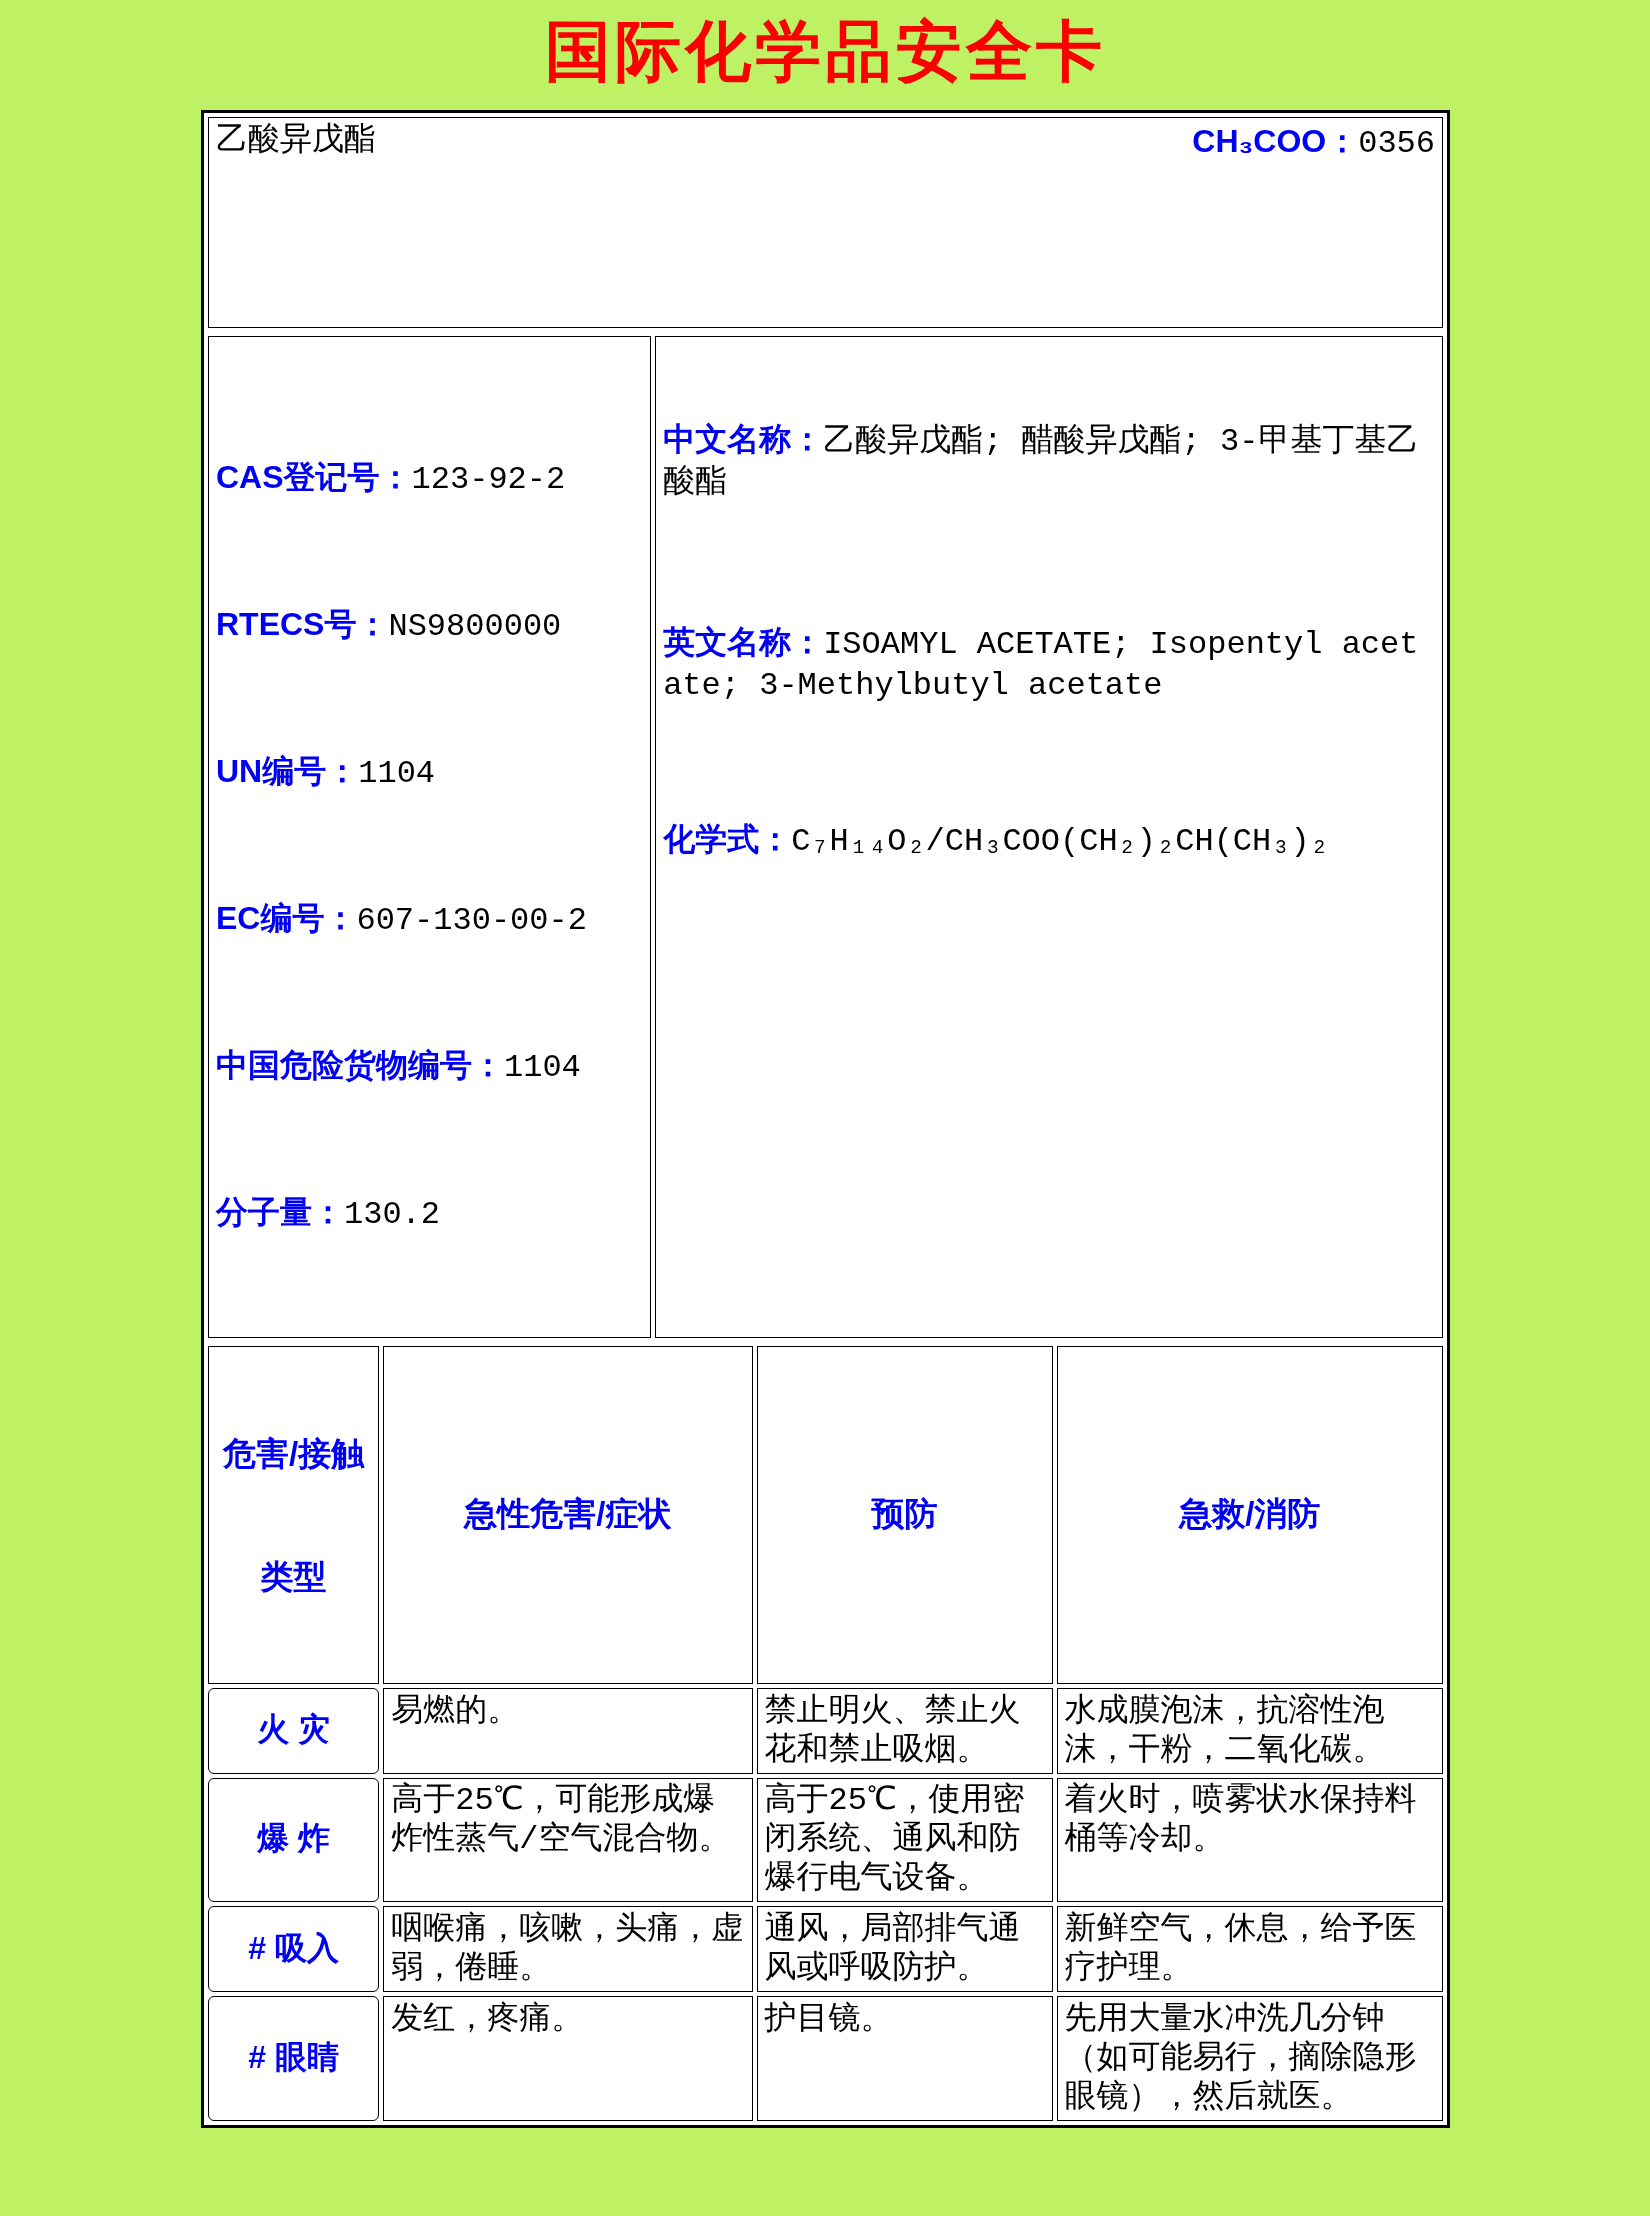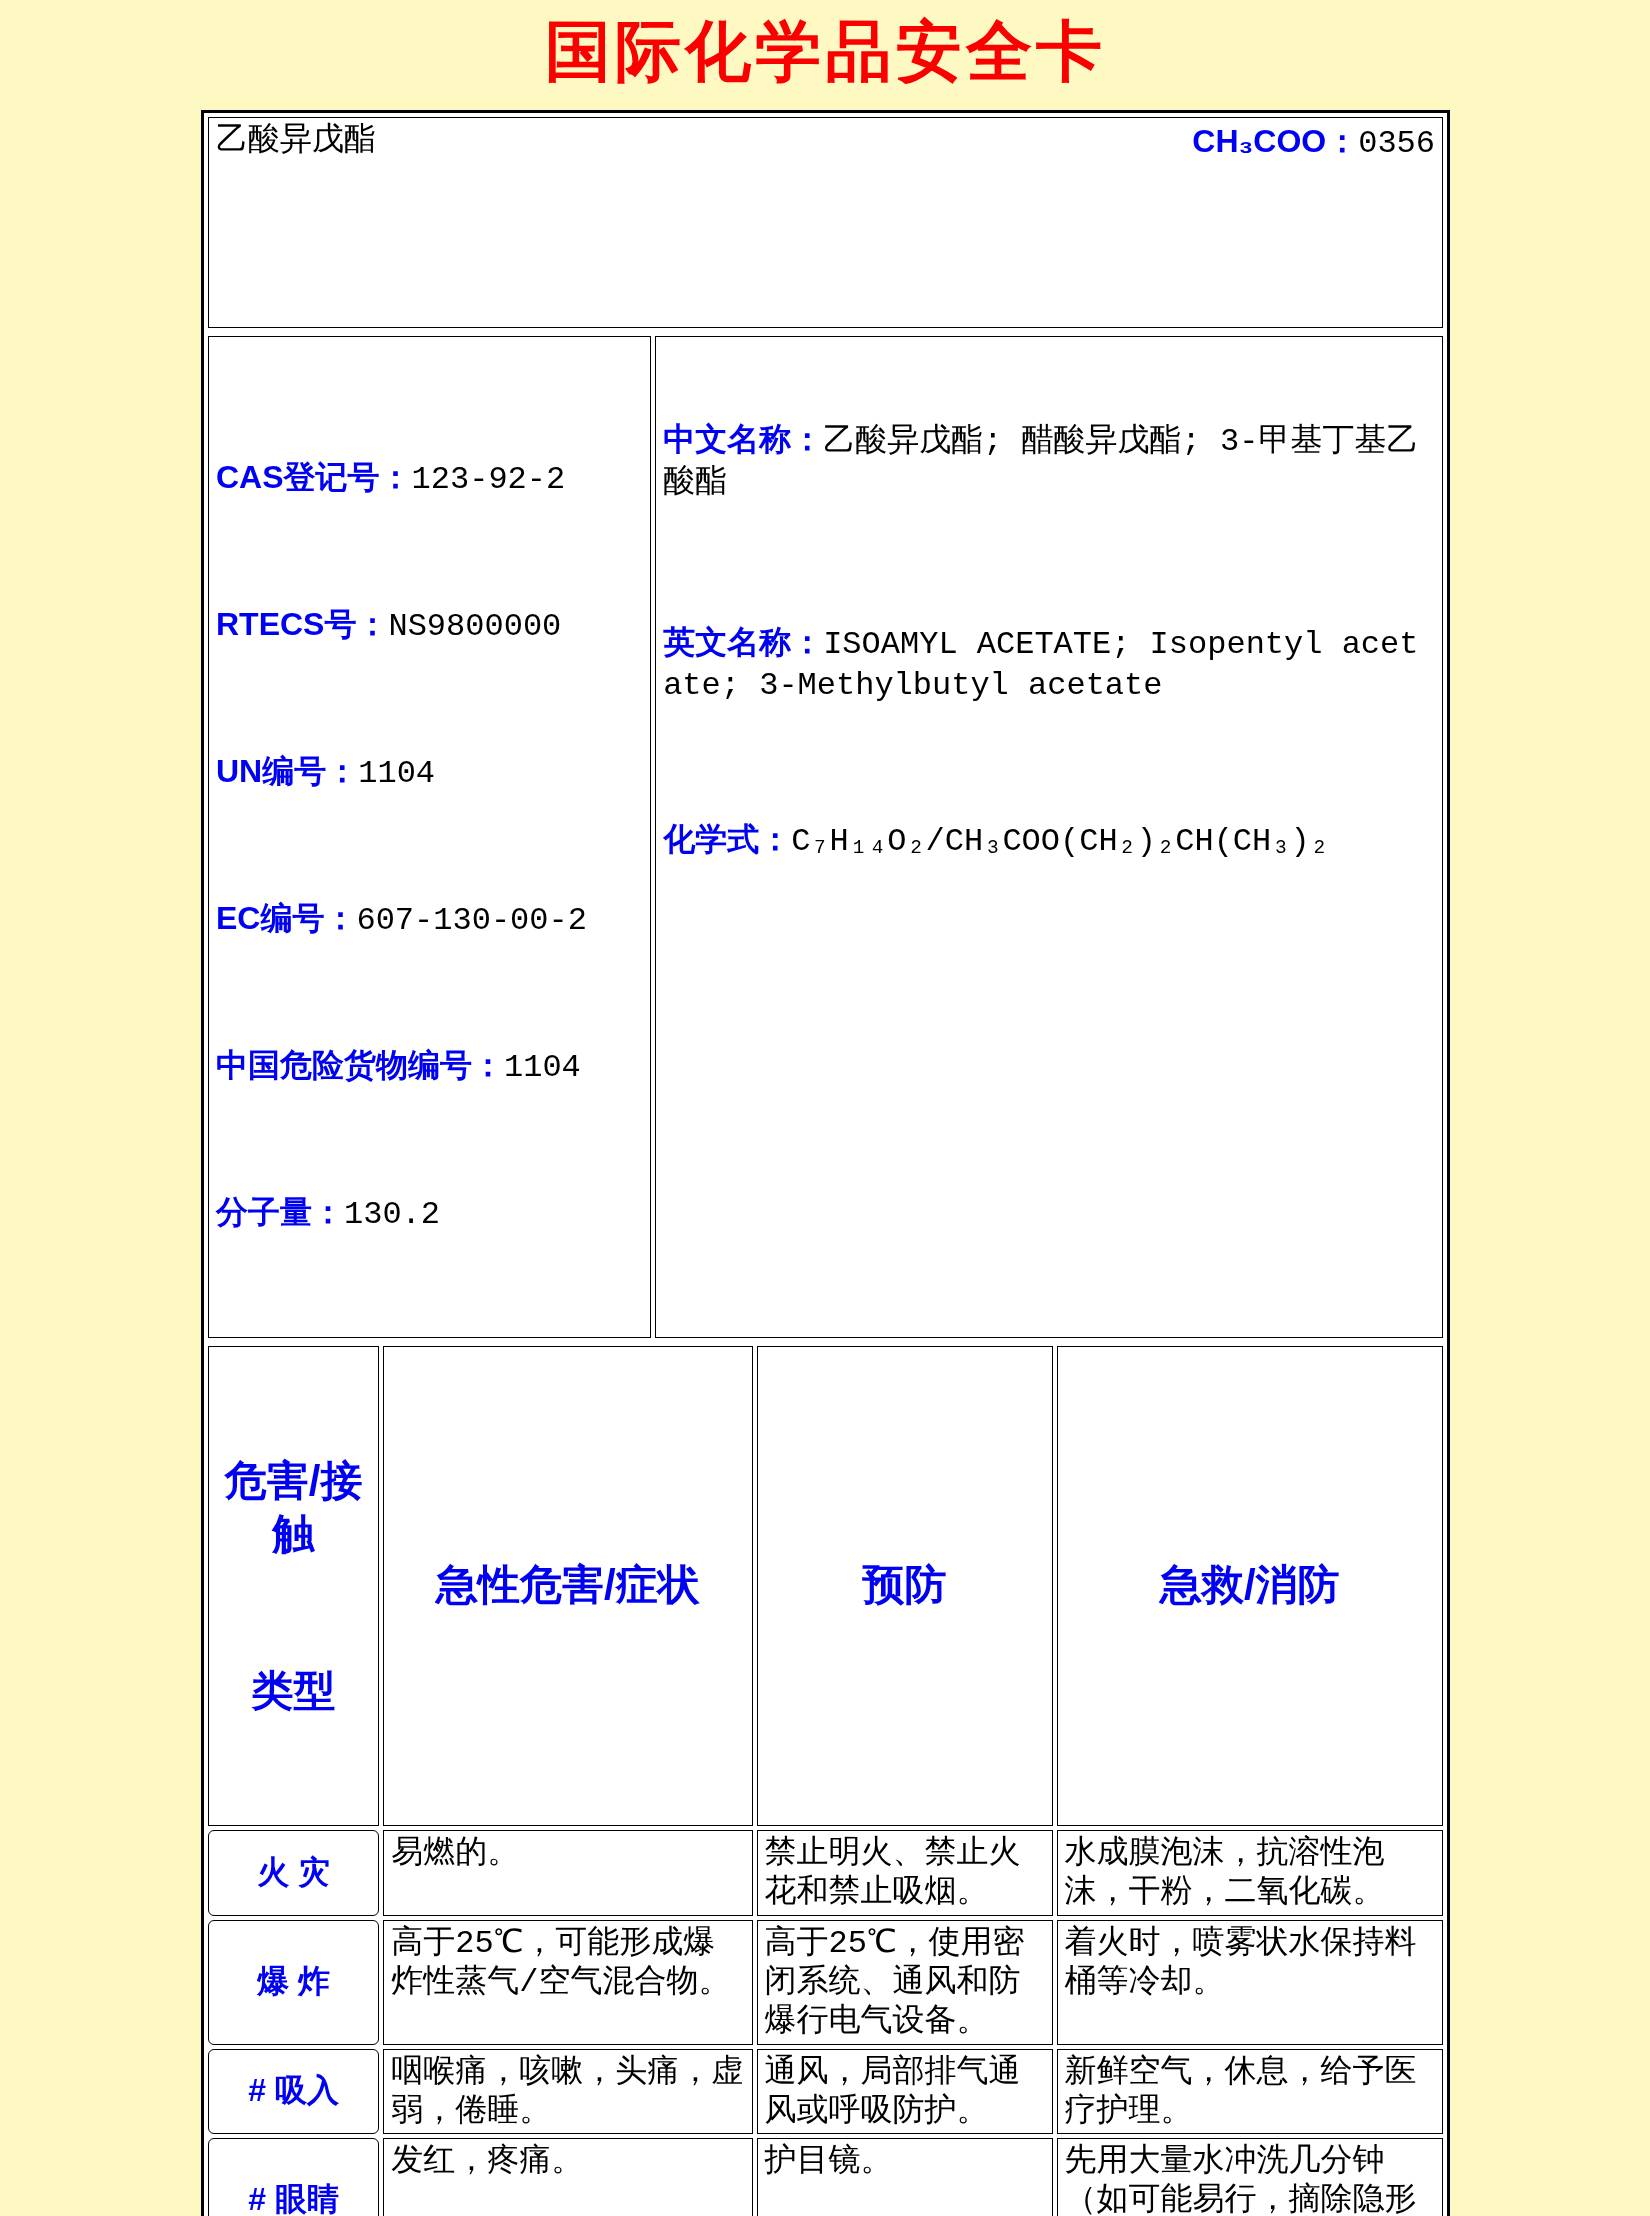--- a/index.html
+++ b/index.html
@@ -1,17 +1,17 @@
 <!DOCTYPE html>
 <html style="font-size:11px"><head>
 <meta charset="utf-8">
 <style>
   html,body{margin:0;padding:0;background:#ffffff;}
   .page{
-    width:1651px;height:2216px;background:#fef9c3;position:relative;
+    width:1651px;height:2216px;background:#bef264;position:relative;
     font-family:"Liberation Mono","DejaVu Sans Mono",monospace;
     font-size:32px;color:#000;overflow:hidden;
   }
   .doc-title{
     padding-top:16.7px;text-align:center;
     font-family:"DejaVu Serif","Liberation Serif",serif;
     font-size:66px;font-weight:bold;color:#fa0000;letter-spacing:4.2px;line-height:1.05;
   }
   .card{
     width:1249px;margin:24px auto 0 auto;border:3.5px solid #000;box-sizing:border-box;
@@ -28,21 +28,21 @@
   .name-flex{display:flex;justify-content:space-between;align-items:flex-start;height:100%;}
   tr.r-name td{height:61px;vertical-align:middle;}
   
   tr.r-info td{height:279px;}
   .info-left{line-height:1.5;padding-top:20px;}
   .info-right p{line-height:1.28;margin:0;}
   .info-right p.p-en{margin-top:38px;}
   .info-right p.p-formula{margin-top:32px;}
   
   .rowlabel{vertical-align:middle;text-align:center;border-radius:6px;}
-  .colhead{vertical-align:middle;text-align:center;font-size:42px;}
+  .colhead{vertical-align:middle;text-align:center;font-size:33px;}
   tr.r-head td{height:98px;}
   tr.r-fire td{height:71px;}
   tr.r-expl td{height:105px;}
   tr.r-contact td{height:45px;}
   tr.r-inhale td{height:77px;}
   tr.r-skin td{height:78px;}
   tr.r-eye td{height:110px;}
   .cell{line-height:1.22;}
 </style>
 </head>

